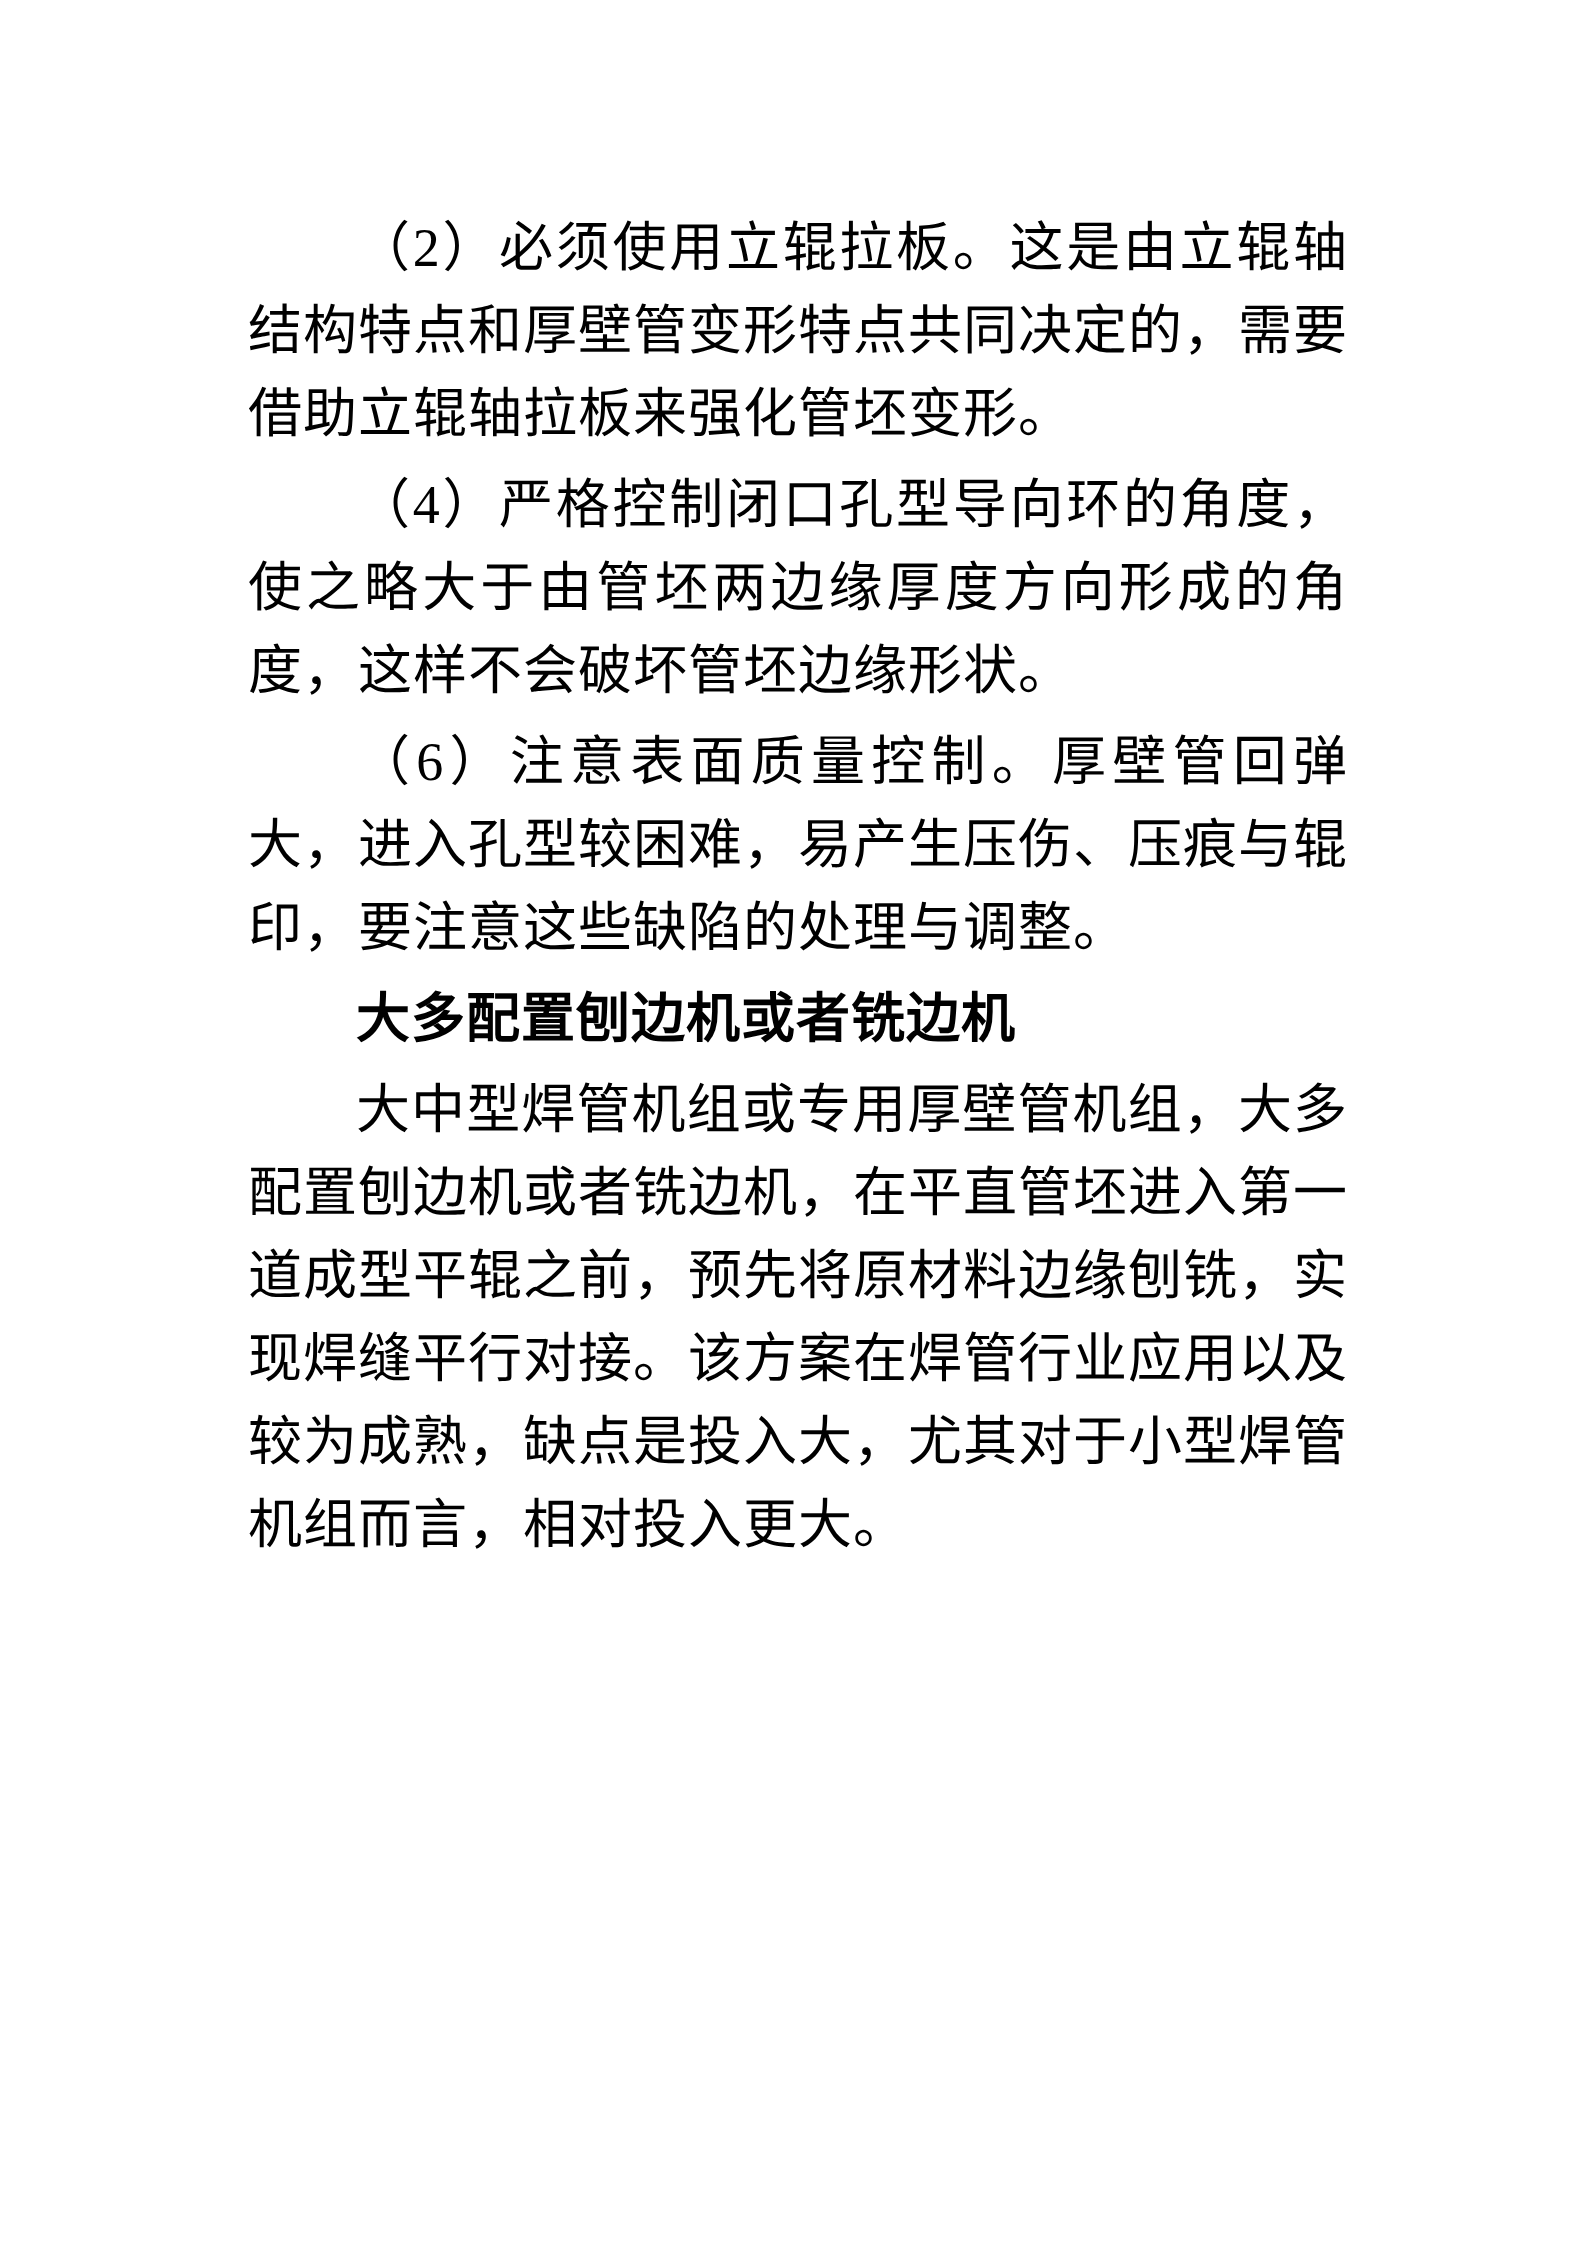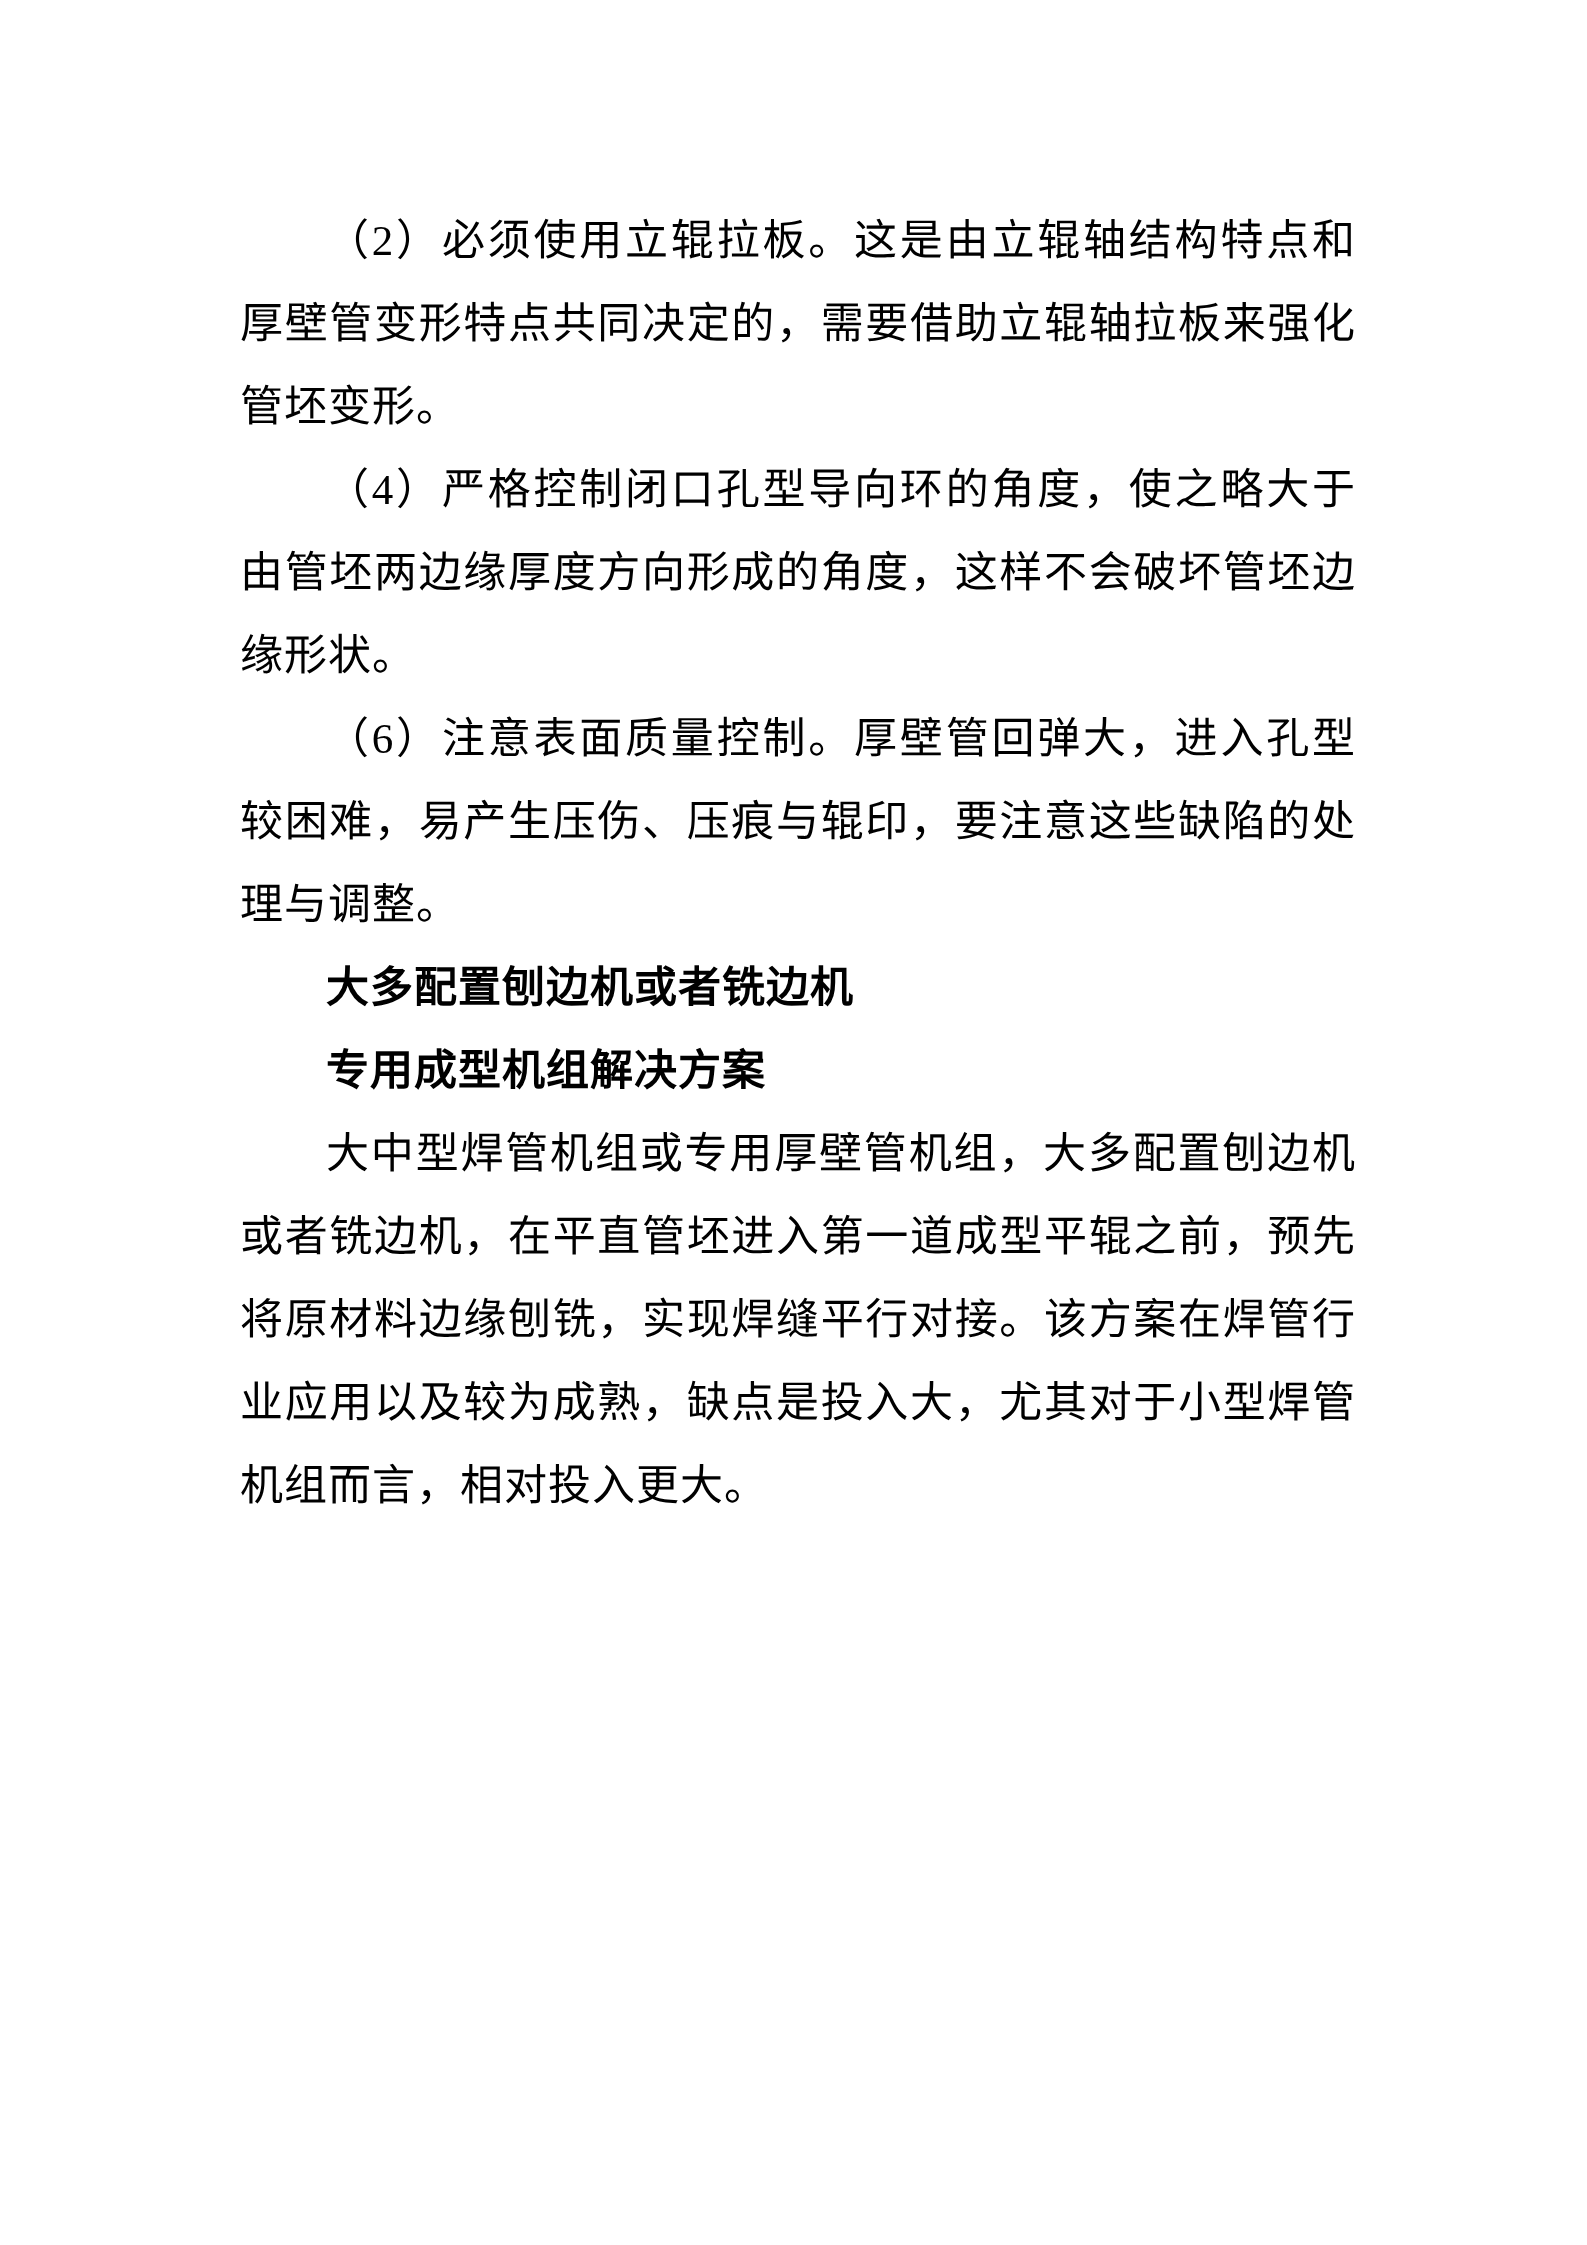--- a/index.html
+++ b/index.html
@@ -20,39 +20,38 @@
     height: 2245px;
     overflow: hidden;
   }
   .content {
     position: absolute;
     left: 240px;
     top: 199px;
     width: 1116px;
   }
   .para, .heading {
-    margin: 0;
+    margin: 8px;
     padding: 0;
-    font-size: 43px;
+    font-size: 54px;
     line-height: 83px;
     text-indent: 2em;
     text-align: justify;
     letter-spacing: 1px;
     word-break: break-all;
   }
   .heading {
     font-weight: bold;
     text-align: left;
   }
 </style>
 </head>
 <body style="background: rgb(255, 255, 255); color: rgb(0, 0, 0);">
 
 <div class="page">
   <div class="content">
     <p class="para">（2）必须使用立辊拉板。这是由立辊轴结构特点和厚壁管变形特点共同决定的，需要借助立辊轴拉板来强化管坯变形。</p>
     <p class="para">（4）严格控制闭口孔型导向环的角度，使之略大于由管坯两边缘厚度方向形成的角度，这样不会破坏管坯边缘形状。</p>
     <p class="para">（6）注意表面质量控制。厚壁管回弹大，进入孔型较困难，易产生压伤、压痕与辊印，要注意这些缺陷的处理与调整。</p>
     <h2 class="heading">大多配置刨边机或者铣边机</h2>
-    <h2 class="heading">专用成型机组解决方案</h2>
     <p class="para">大中型焊管机组或专用厚壁管机组，大多配置刨边机或者铣边机，在平直管坯进入第一道成型平辊之前，预先将原材料边缘刨铣，实现焊缝平行对接。该方案在焊管行业应用以及较为成熟，缺点是投入大，尤其对于小型焊管机组而言，相对投入更大。</p>
   </div>
 </div>
 
 </body></html>

